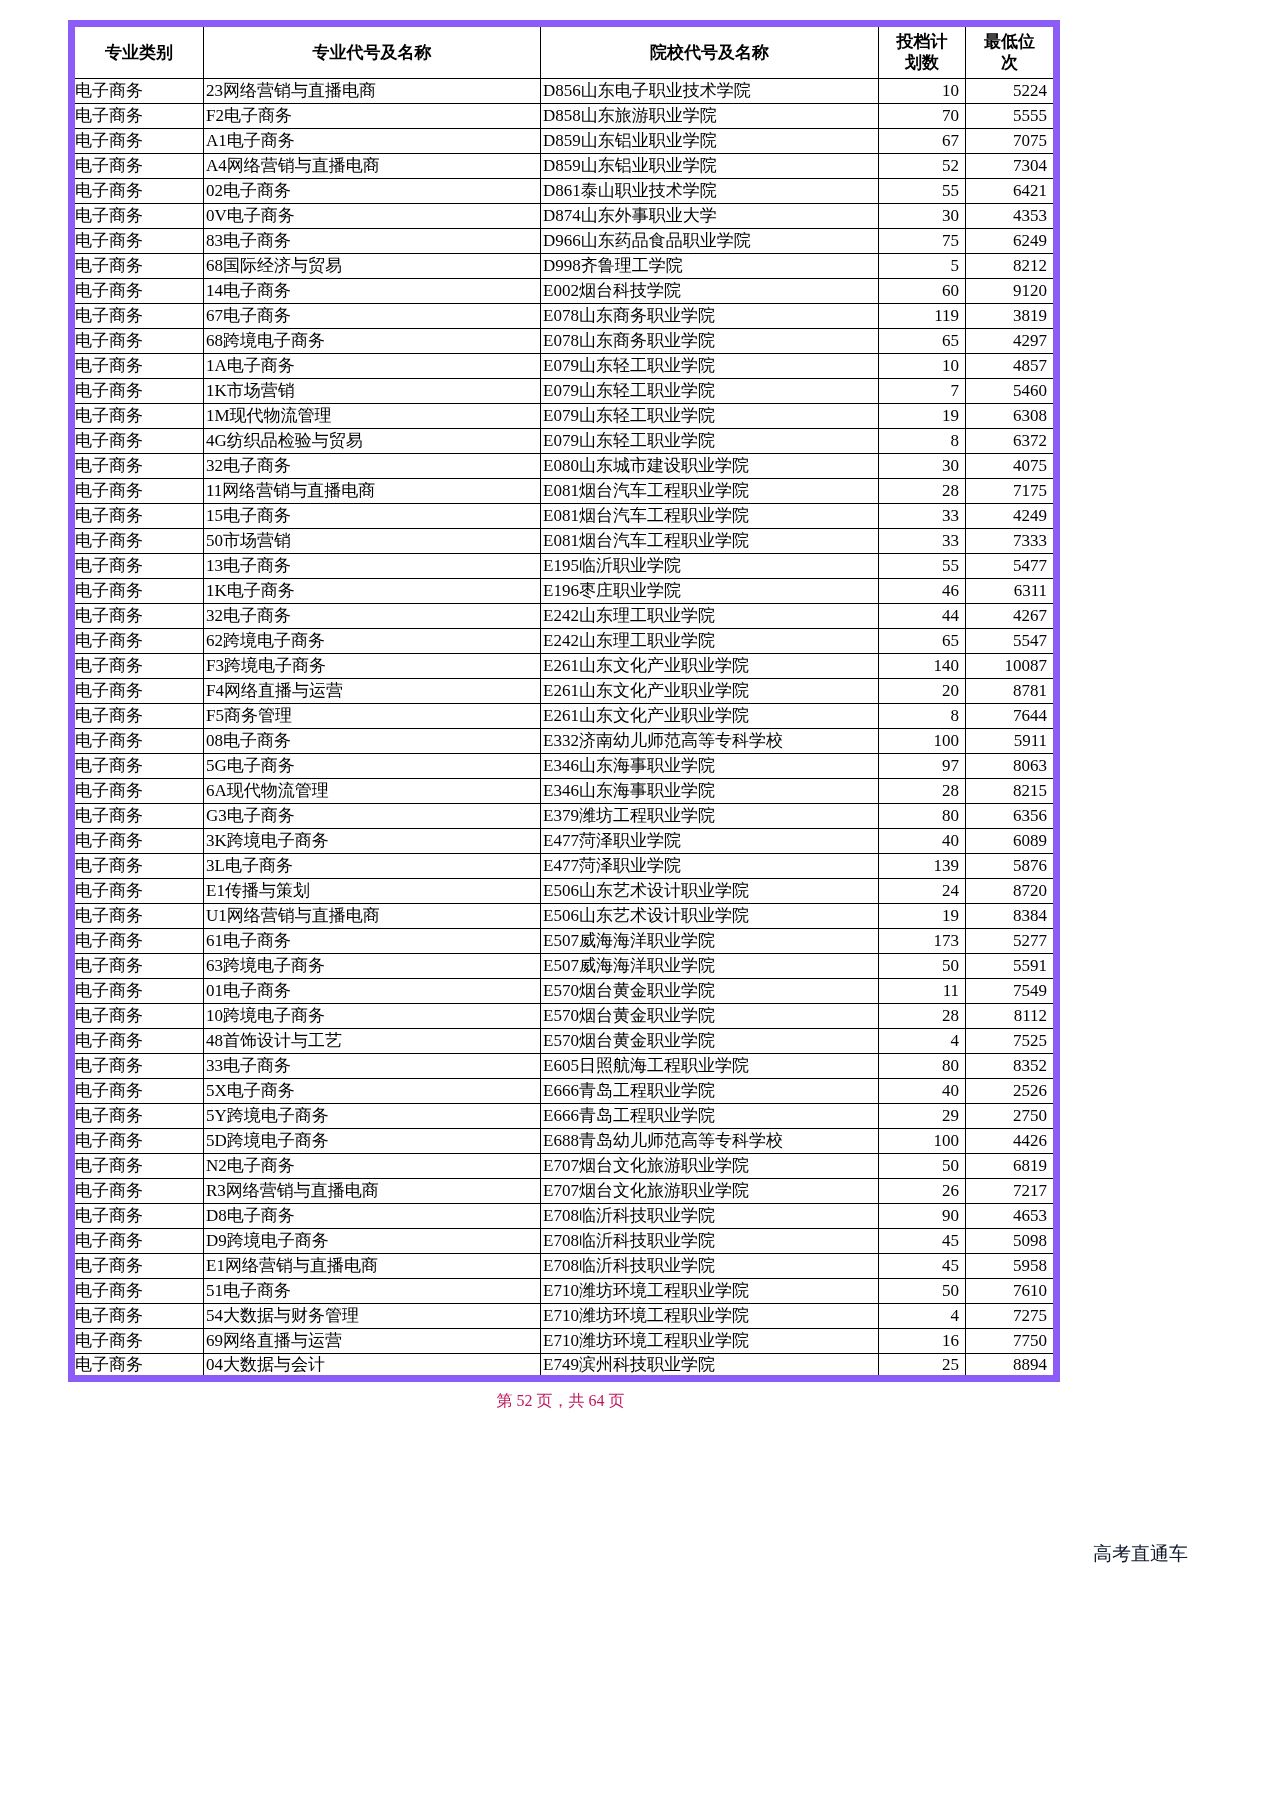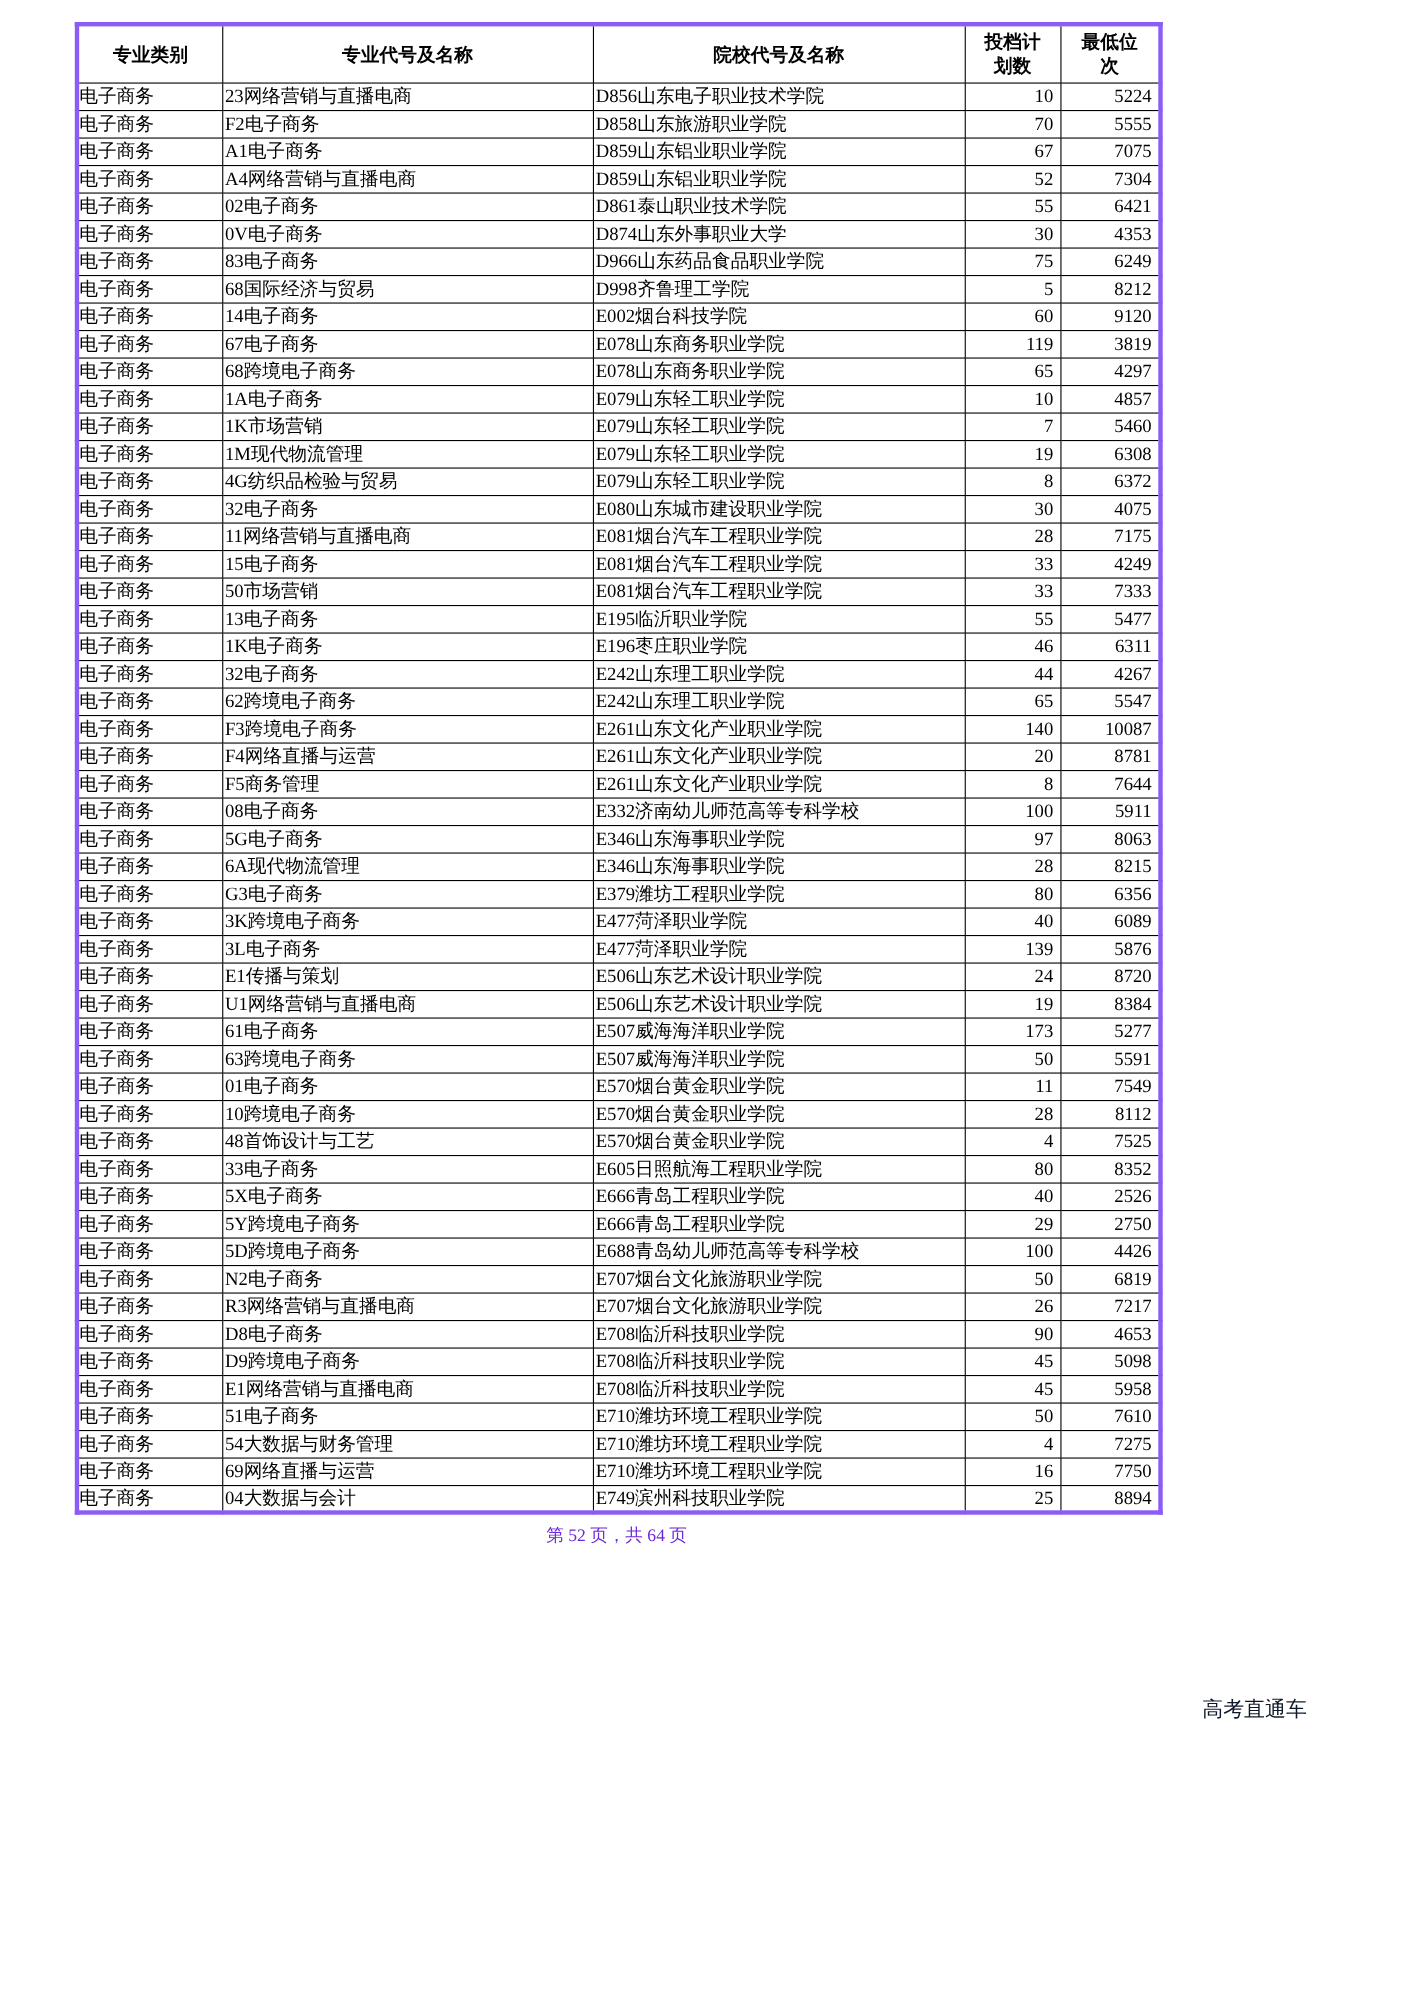--- a/index.html
+++ b/index.html
@@ -23,21 +23,21 @@
     text-align: center;
     font-size: 28px;
     font-weight: bold;
     letter-spacing: 1px;
   }
   table.grid {
     margin-top: 20px;
     width: 985px;
     border-collapse: collapse;
     table-layout: fixed;
-    border: 4px solid #8b5cf6;
+    border: 7px solid #8b5cf6;
   }
   .grid th, .grid td {
     border: 1px solid #000000;
     overflow: hidden;
     vertical-align: middle;
   }
   .grid th {
     height: 50px;
     font-size: 17px;
     font-weight: bold;
@@ -57,21 +57,21 @@
   col.c3 { width: 87px; }
   col.c4 { width: 91px; }
   td.c0 { text-align: left; }
   td.c1, td.c2 { text-align: left; padding-left: 2px; }
   td.c3, td.c4 { text-align: right; padding-right: 6px; }
   th.c3, th.c4 { padding: 4px 12px; }
   .footer {
     margin-top: 9px;
     text-align: center;
     font-size: 16px;
-    color: #6d28d9;
+    color: #be185d;
   }
   .watermark {
     position: absolute;
     top: 1541px;
     right: 92px;
     font-size: 19px;
     color: #0f172a;
     font-family: "Liberation Sans", sans-serif;
   }
 </style>

